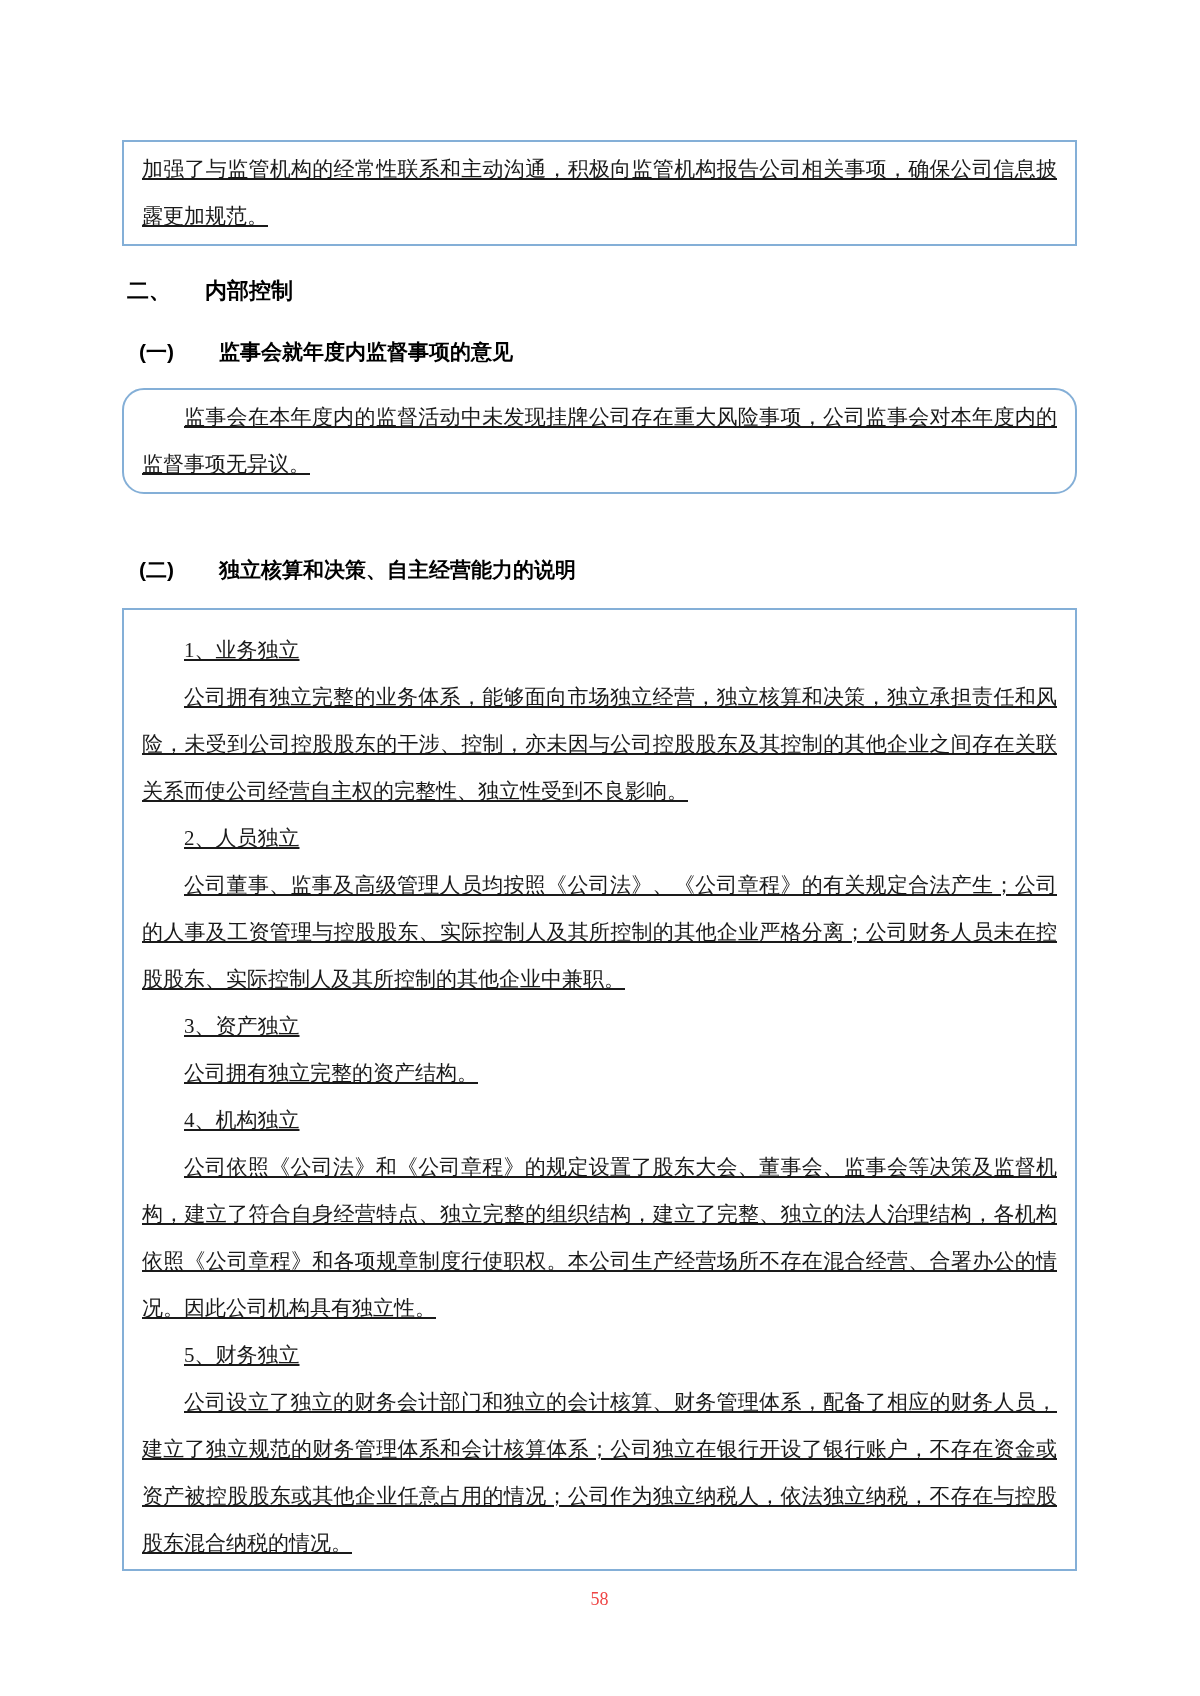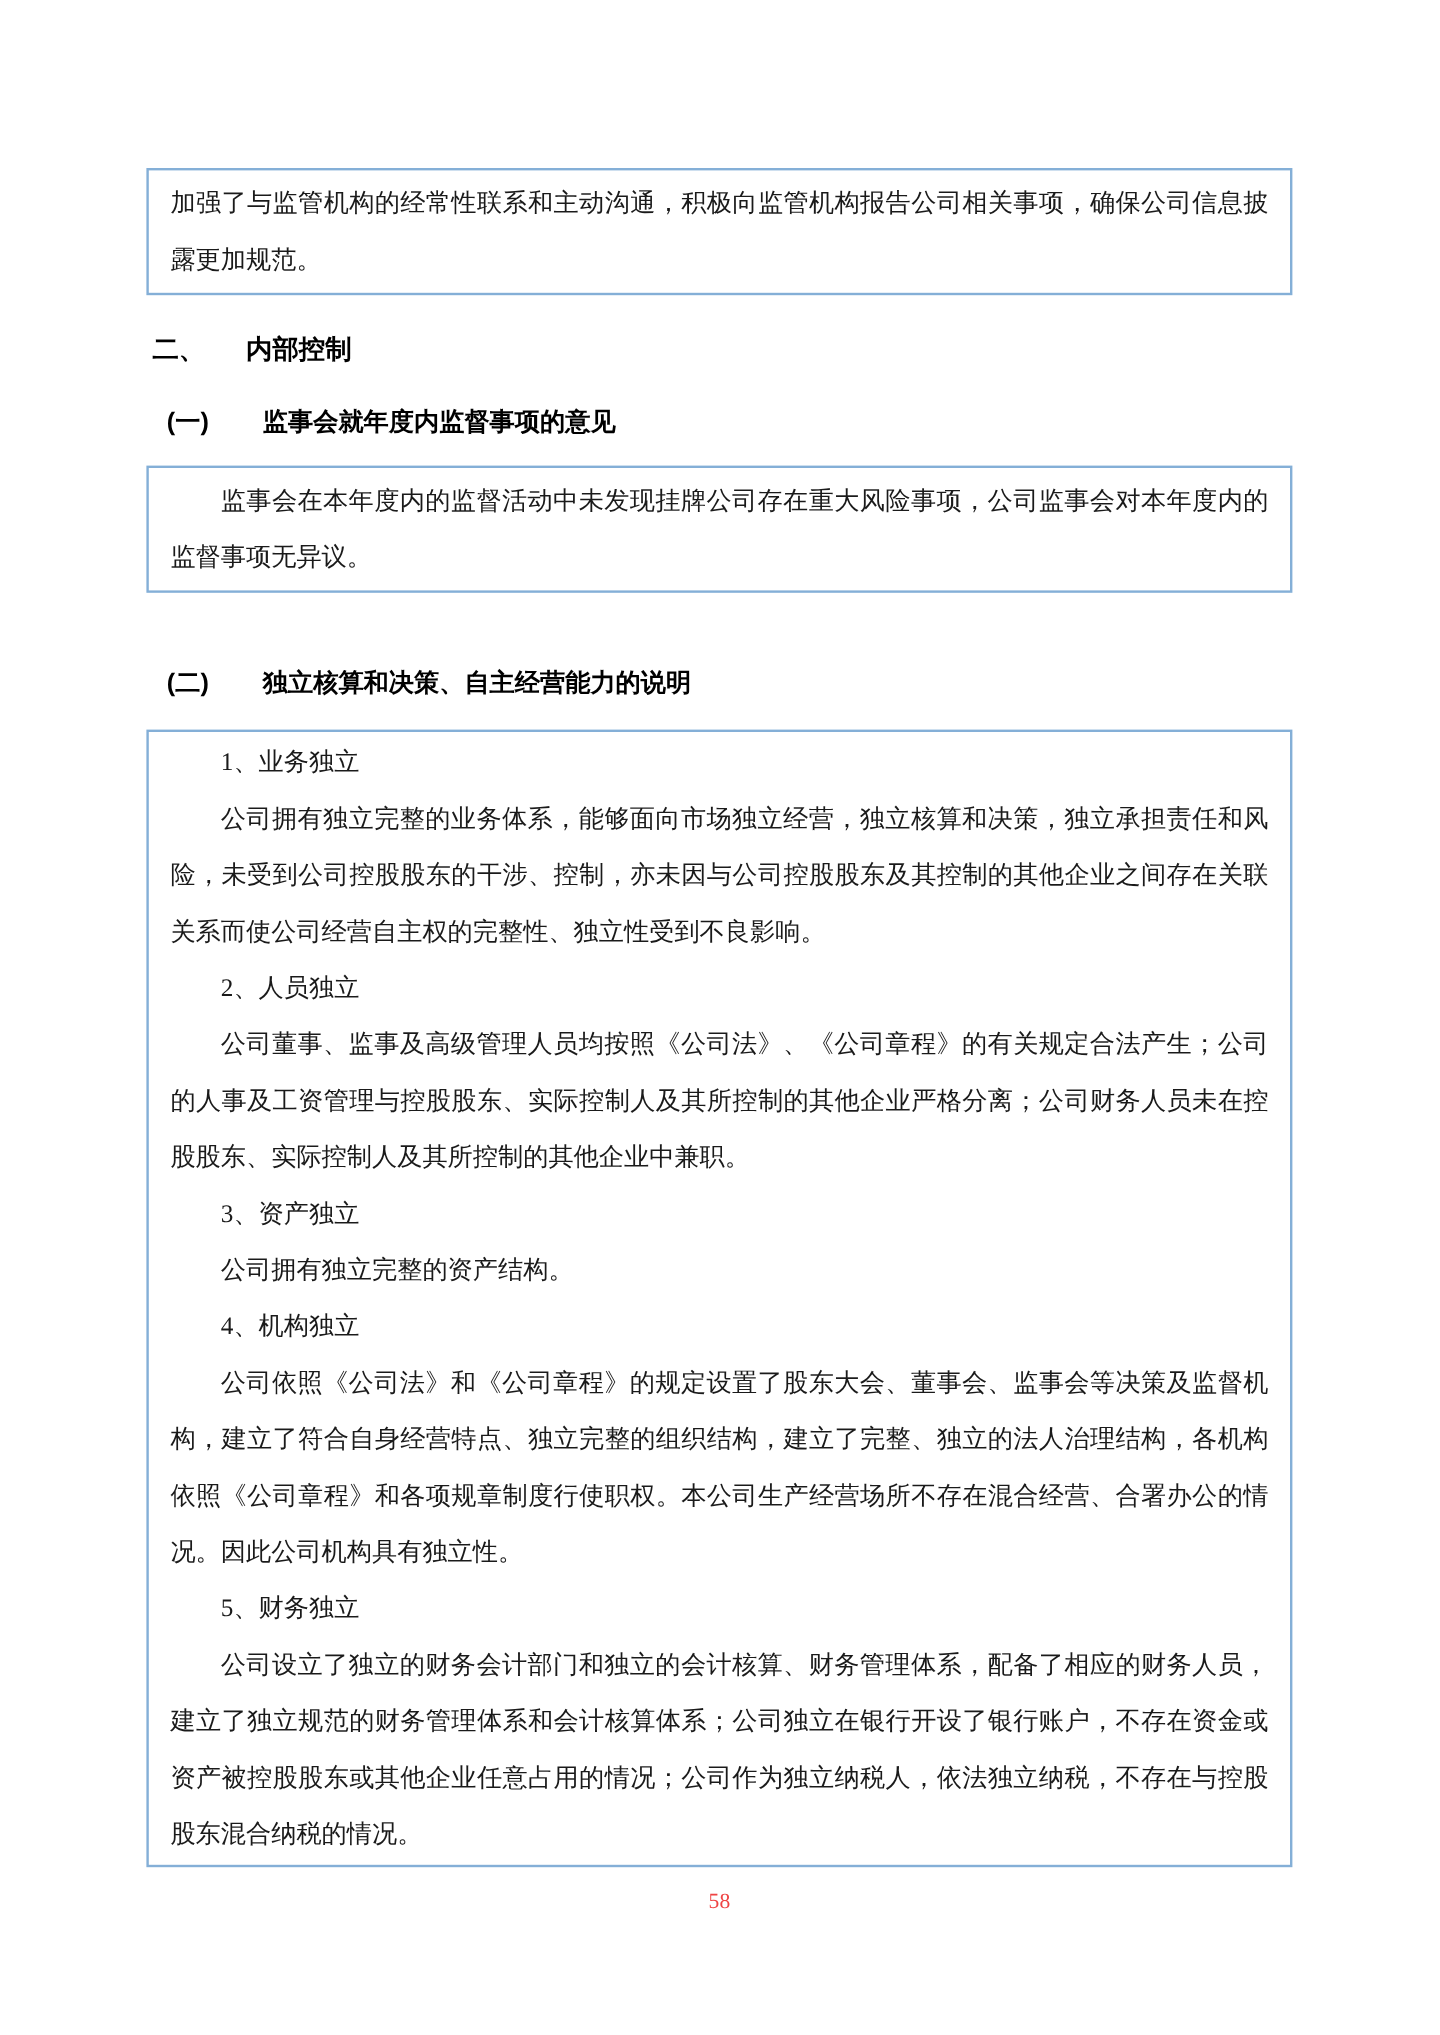--- a/index.html
+++ b/index.html
@@ -14,20 +14,21 @@
   }
   .content {
     box-sizing: border-box;
     padding: 140px 123px 0 122px;
   }
   .textbox {
     border: 2px solid var(--box-border, #84afd7);
     background: #ffffff;
     padding: 4px 18px;
     box-sizing: border-box;
+    text-decoration: underline;
   }
   .para {
     margin: 0;
     font-size: 21px;
     line-height: 47px;
     text-align: justify;
     text-indent: 2em;
     color: #1a1a1a;
     word-break: break-all;
   }
@@ -43,23 +44,23 @@
   .sec-heading .num { display: inline-block; width: 78px; }
   .sub-heading {
     margin: 32px 0 0 17px;
     font-family: "Liberation Sans", "DejaVu Sans", sans-serif;
     font-size: 21px;
     font-weight: bold;
     color: #000000;
     line-height: 28px;
   }
   .sub-heading .num { display: inline-block; width: 80px; }
-  .box-supervision { margin-top: 22px; }
+  .box-supervision { margin-top: 22px; border-radius: 22px; }
   .sub-heading.second { margin-top: 62px; }
-  .box-independence { margin-top: 24px; padding-top: 2px; padding-bottom: 2px; }
+  .box-independence { margin-top: 24px; padding-top: 17px; padding-bottom: 2px; }
   .page-number {
     margin-top: 14px;
     text-align: center;
     font-size: 18px;
     color: #ef4444;
     line-height: 28px;
   }
 </style>
 </head>
 <body>

